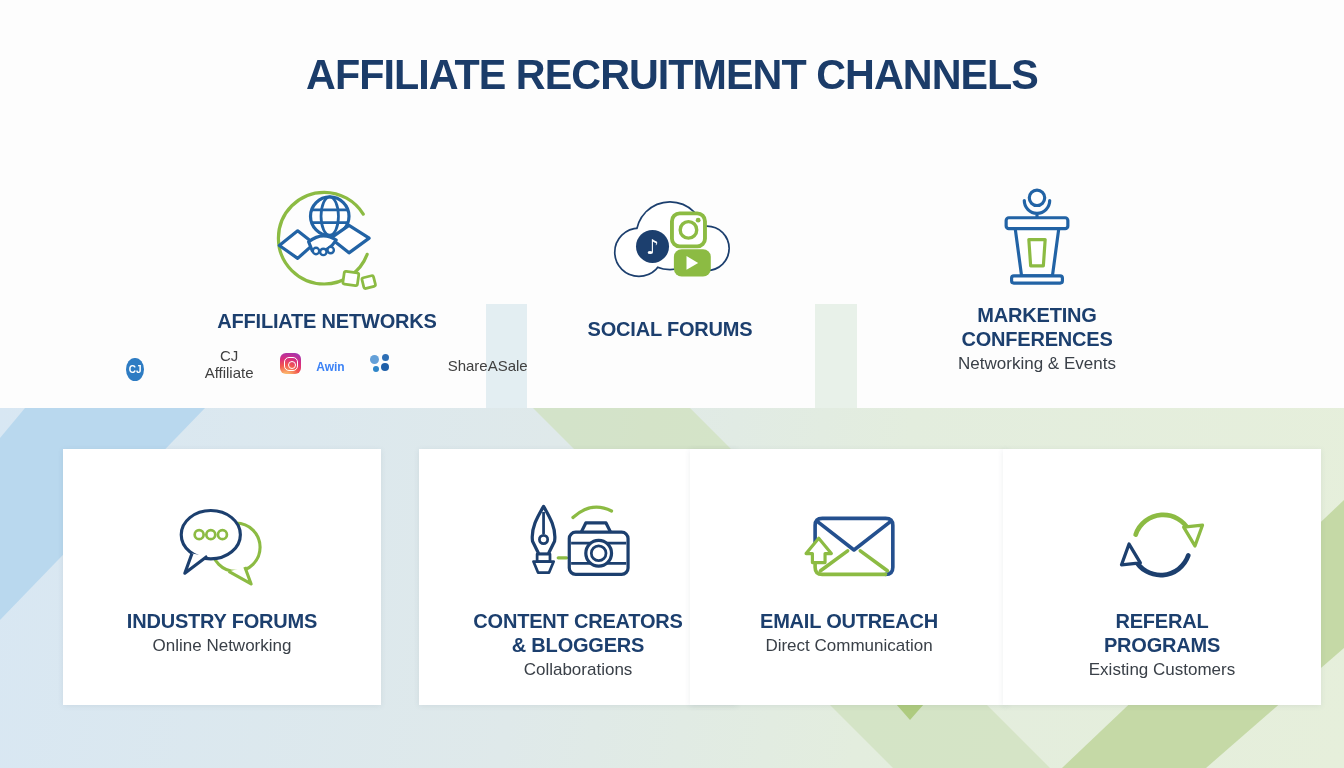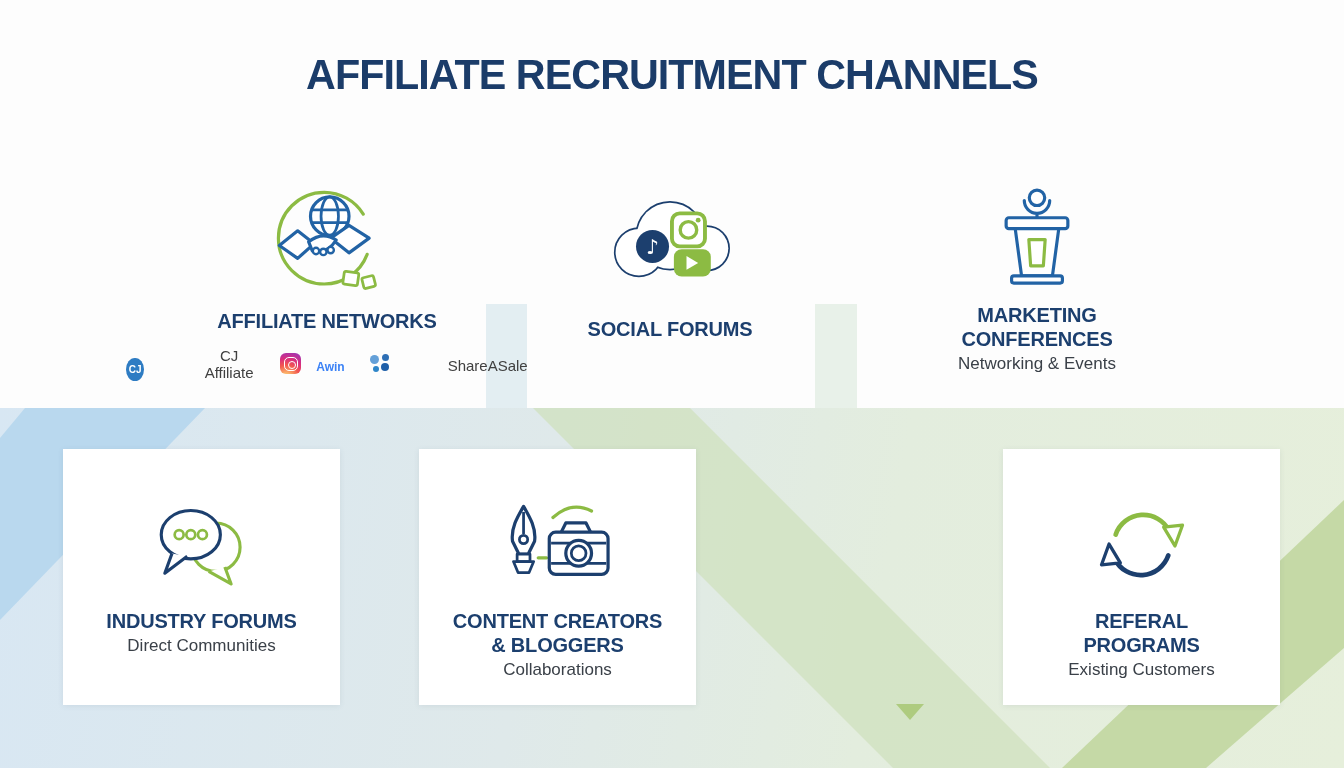--- a/index.html
+++ b/index.html
@@ -47,21 +47,21 @@
   .awin-badge::before{content:"";position:absolute;inset:3.5px;border:1.6px solid #fff;border-radius:5px;}
   .awin-badge::after{content:"";position:absolute;left:7.5px;top:7.5px;width:6px;height:6px;border:1.6px solid #fff;border-radius:50%;}
   .sas-badge{position:relative;width:21px;height:21px;}
   .sas-badge i{position:absolute;border-radius:50%;}
   .sas-d1{width:9px;height:9px;left:1px;top:2px;background:#64a0d8;}
   .sas-d2{width:7px;height:7px;left:13px;top:1px;background:#2e6fb5;}
   .sas-d3{width:8px;height:8px;left:12px;top:10px;background:#1f5fa8;}
   .sas-d4{width:6px;height:6px;left:4px;top:13px;background:#2e86c9;}
 
   
-  .card{position:absolute;top:449px;width:277px;height:256px;background:#ffffff;
+  .card{position:absolute;top:449px;width:318px;height:256px;background:#ffffff;
     box-shadow:0 1px 6px rgba(60,80,100,.09);display:flex;flex-direction:column;align-items:center;padding-top:40px;box-sizing:border-box;}
   #card1{left:63px;} #card2{left:375px;margin-left:44px;} #card3{left:690px;} #card4{left:1003px;align-items:center;}
   .card-icon{height:112px;display:flex;align-items:center;justify-content:center;}
   .card-title{margin-top:8px;font-size:20px;font-weight:800;color:#1c3f6e;letter-spacing:-.2px;text-align:center;white-space:pre-line;line-height:1.2;}
   .card-subtitle{margin-top:3px;font-size:17px;color:#3a4048;text-align:center;}
 </style>
 </head>
 <body>
 
 <div class="canvas">
@@ -167,21 +167,21 @@
         <circle cx="78" cy="56" r="27" fill="#fff" stroke="#8cbb43" stroke-width="3.5"></circle>
         <path d="M88,78 L95,97 L70,83" fill="#fff" stroke="#8cbb43" stroke-width="3.5" stroke-linejoin="round"></path>
         <ellipse cx="50" cy="42" rx="33" ry="27" fill="#fff" stroke="#1c3f6e" stroke-width="3.5"></ellipse>
         <path d="M29,63 L21,85 L46,66" fill="#fff" stroke="#1c3f6e" stroke-width="3.5" stroke-linejoin="round"></path>
         <circle cx="37" cy="42" r="5" fill="#fff" stroke="#8cbb43" stroke-width="3"></circle>
         <circle cx="50" cy="42" r="5" fill="#fff" stroke="#8cbb43" stroke-width="3"></circle>
         <circle cx="63" cy="42" r="5" fill="#fff" stroke="#8cbb43" stroke-width="3"></circle>
       </svg>
     </div>
     <div class="card-title">INDUSTRY FORUMS</div>
-    <div class="card-subtitle">Direct Communities</div>
+    <div class="card-subtitle">Online Networking</div>
   </section>
 
   <section class="card" id="card2">
     <div class="card-icon">
       <svg width="124" height="94" viewBox="0 0 135 100">
         <path d="M62,20 Q82,2 104,13" fill="none" stroke="#8cbb43" stroke-width="3.5" stroke-linecap="round"></path>
         <path d="M30,8 C37,20 44,32 42,46 L35,60 L25,60 L18,46 C16,32 23,20 30,8 Z" fill="#fff" stroke="#1c3f6e" stroke-width="3.5" stroke-linejoin="round"></path>
         <path d="M30,14 V38" stroke="#1c3f6e" stroke-width="3"></path>
         <circle cx="30" cy="44" r="4.5" fill="#fff" stroke="#1c3f6e" stroke-width="3"></circle>
         <path d="M23,60 H37 V68 H23 Z" fill="#fff" stroke="#1c3f6e" stroke-width="3" stroke-linejoin="round"></path>
@@ -192,20 +192,33 @@
         <path d="M60,48 H120 M60,70 H120" stroke="#1c3f6e" stroke-width="3"></path>
         <circle cx="90" cy="59" r="14" fill="#fff" stroke="#1c3f6e" stroke-width="3.5"></circle>
         <circle cx="90" cy="59" r="8" fill="none" stroke="#1c3f6e" stroke-width="3"></circle>
       </svg>
     </div>
     <div class="card-title">CONTENT CREATORS
 &amp; BLOGGERS</div>
     <div class="card-subtitle">Collaborations</div>
   </section>
 
+  <section class="card" id="card3">
+    <div class="card-icon">
+      <svg width="122" height="88" viewBox="0 0 135 95">
+        <path d="M30,50 V26 Q30,18 38,18 H108 Q116,18 116,26 V72 Q116,80 108,80" fill="none" stroke="#24508f" stroke-width="4" stroke-linecap="round"></path>
+        <path d="M32,21 L73,53 L114,21" fill="none" stroke="#24508f" stroke-width="4" stroke-linejoin="round"></path>
+        <path d="M30,58 V72 Q30,80 38,80 H108" fill="none" stroke="#8cbb43" stroke-width="4" stroke-linecap="round"></path>
+        <path d="M36,76 L66,54 M110,76 L80,54" fill="none" stroke="#8cbb43" stroke-width="4" stroke-linecap="round"></path>
+        <path d="M20,57 L34,40 L48,57 H41 V67 H27 V57 Z" fill="#fff" stroke="#8cbb43" stroke-width="3.5" stroke-linejoin="round"></path>
+      </svg>
+    </div>
+    <div class="card-title">EMAIL OUTREACH</div>
+    <div class="card-subtitle">Direct Communication</div>
+  </section>
 
   <section class="card" id="card4">
     <div class="card-icon">
       <svg width="104" height="96" viewBox="0 0 110 102">
         <path d="M27,40 A31,31 0 0 1 84,36" fill="none" stroke="#8cbb43" stroke-width="5" stroke-linecap="round"></path>
         <path d="M78,32 L98,30 L90,52 Z" fill="#fff" stroke="#8cbb43" stroke-width="3.5" stroke-linejoin="round"></path>
         <path d="M83,62 A31,31 0 0 1 26,66" fill="none" stroke="#1c3f6e" stroke-width="5" stroke-linecap="round"></path>
         <path d="M32,70 L12,72 L20,50 Z" fill="#fff" stroke="#1c3f6e" stroke-width="3.5" stroke-linejoin="round"></path>
       </svg>
     </div>

